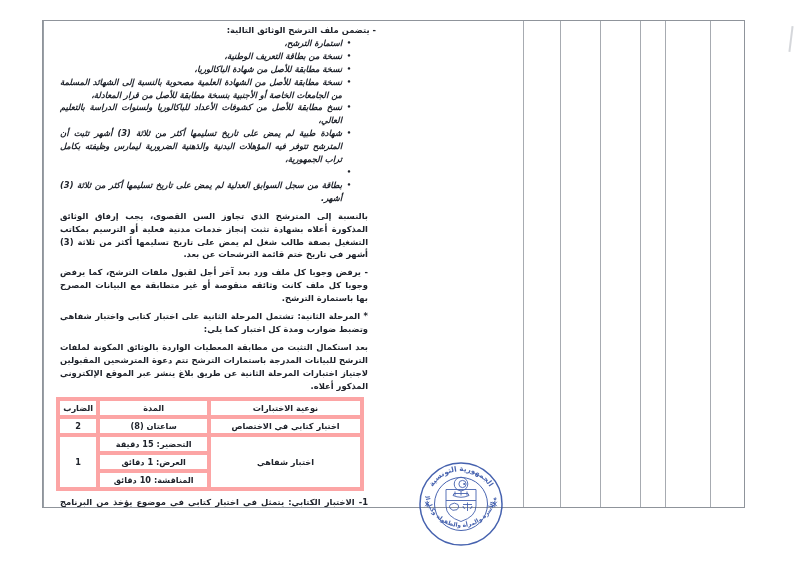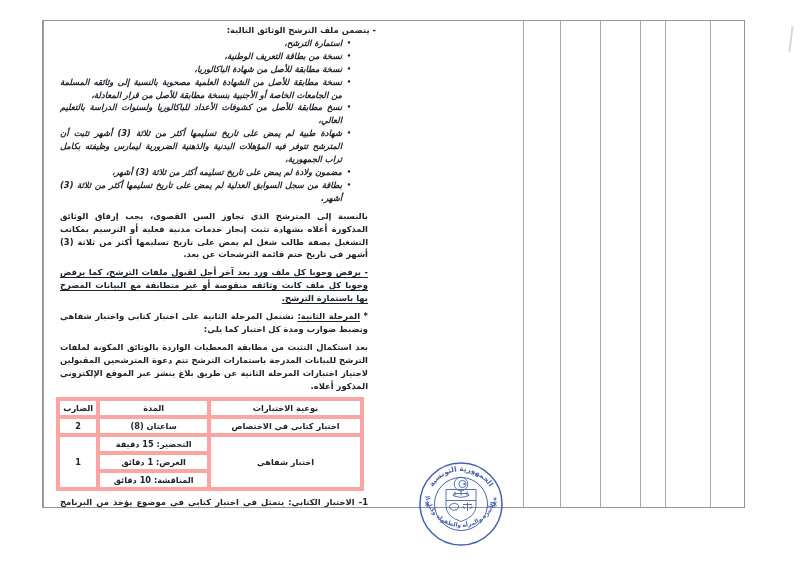--- a/index.html
+++ b/index.html
@@ -24,21 +24,21 @@
     font-size:8.4px;line-height:12.9px;
     overflow:hidden;
     letter-spacing:0;
   }
   .intro{margin:0;}
   .bullets{margin:0;padding:0;}
   .bullet-row{display:flex;flex-direction:row;padding-right:20px;}
   .bdot{flex:0 0 auto;width:14px;text-align:center;font-size:7px;line-height:12.9px;}
   .btext{flex:1 1 auto;text-align:justify;font-style:italic;}
   .para{margin:5px 8px 0 0;}
-  .u{text-decoration:underline;text-underline-offset:1.5px;}
+  .u{text-underline-offset:1.5px;}
   
   table.exam{
     border-collapse:collapse;margin:5px 12px 5px 0;width:308px;
     table-layout:fixed;direction:rtl;
   }
   table.exam th,table.exam td{
     border:4px solid #fca5a5;text-align:center;vertical-align:middle;
     font-size:8.2px;font-weight:700;color:#20242c;padding:1px 2px;line-height:11px;
     height:12px;overflow:hidden;white-space:nowrap;
   }
@@ -76,33 +76,32 @@
         <div class="bullet-row">
           <span class="bdot">•</span>
           <div class="btext">نسخة من بطاقة التعريف الوطنية،</div>
         </div>
         <div class="bullet-row">
           <span class="bdot">•</span>
           <div class="btext">نسخة مطابقة للأصل من شهادة الباكالوريا،</div>
         </div>
         <div class="bullet-row">
           <span class="bdot">•</span>
-          <div class="btext">نسخة مطابقة للأصل من الشهادة العلمية مصحوبة بالنسبة إلى وثائقه المسلمة من الجامعات الخاصة أو الأجنبية بنسخة مطابقة للأصل من قرار المعادلة،</div>
+          <div class="btext">نسخة مطابقة للأصل من الشهادة العلمية مصحوبة بالنسبة إلى الشهائد المسلمة من الجامعات الخاصة أو الأجنبية بنسخة مطابقة للأصل من قرار المعادلة،</div>
         </div>
         <div class="bullet-row">
           <span class="bdot">•</span>
           <div class="btext">نسخ مطابقة للأصل من كشوفات الأعداد للباكالوريا ولسنوات الدراسة بالتعليم العالي،</div>
         </div>
         <div class="bullet-row">
           <span class="bdot">•</span>
           <div class="btext">شهادة طبية لم يمض على تاريخ تسليمها أكثر من ثلاثة (3) أشهر تثبت أن المترشح تتوفر فيه المؤهلات البدنية والذهنية الضرورية ليمارس وظيفته بكامل تراب الجمهورية،</div>
         </div>
         <div class="bullet-row">
           <span class="bdot">•</span>
-          <div class="btext">مضمون ولادة لم يمض على تاريخ تسليمه أكثر من ثلاثة (3) أشهر،</div>
         </div>
         <div class="bullet-row">
           <span class="bdot">•</span>
           <div class="btext">بطاقة من سجل السوابق العدلية لم يمض على تاريخ تسليمها أكثر من ثلاثة (3) أشهر.</div>
         </div>
       </div>
 
       <p class="para">بالنسبة إلى المترشح الذي تجاوز السن القصوى، يجب إرفاق الوثائق المذكورة أعلاه بشهادة تثبت إنجاز خدمات مدنية فعلية أو الترسيم بمكاتب التشغيل بصفة طالب شغل لم يمض على تاريخ تسليمها أكثر من ثلاثة (3) أشهر في تاريخ ختم قائمة الترشحات عن بعد.</p>
 
       <p class="para u">- يرفض وجوبا كل ملف ورد بعد آخر أجل لقبول ملفات الترشح، كما يرفض وجوبا كل ملف كانت وثائقه منقوصة أو غير متطابقة مع البيانات المصرح بها باستمارة الترشح.</p>

